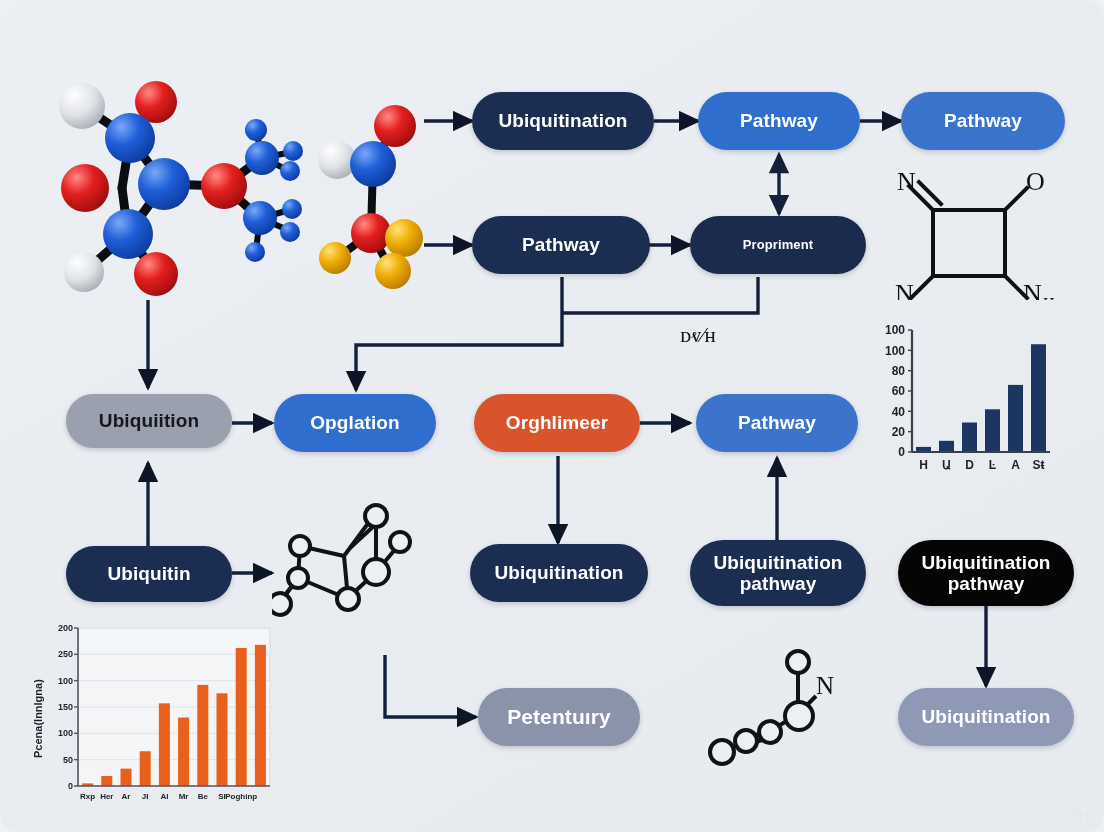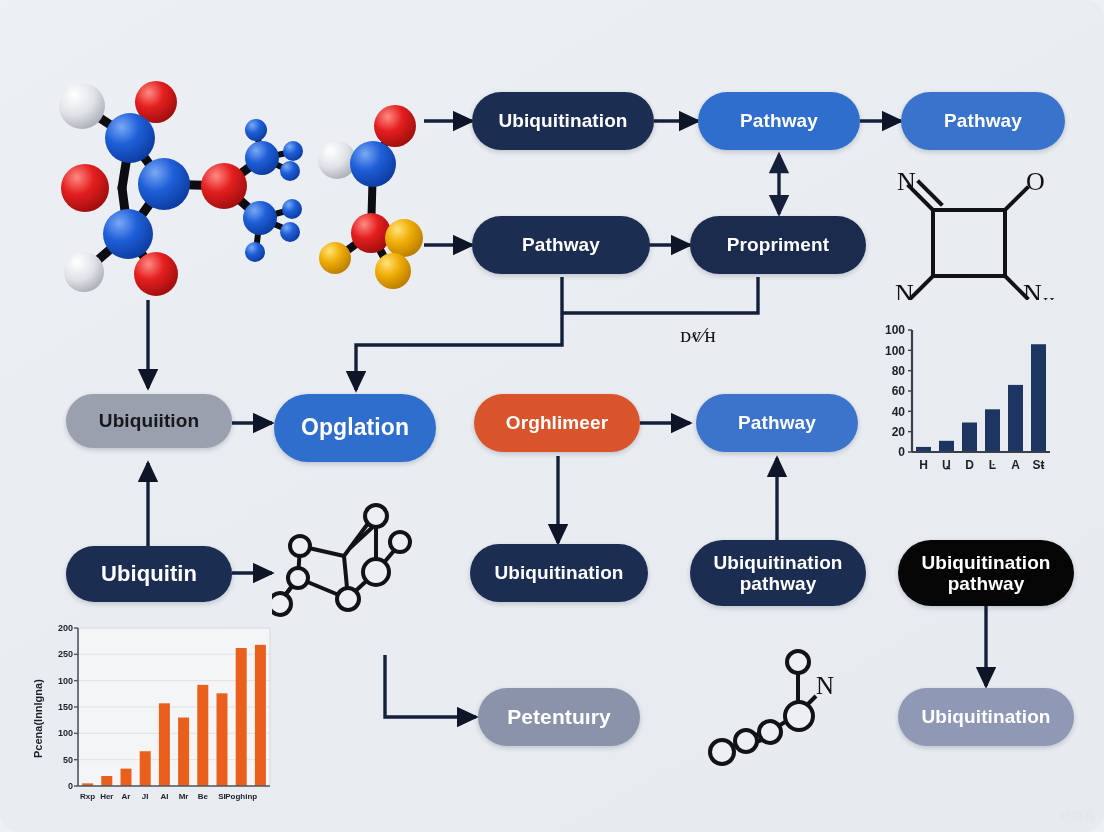--- a/index.html
+++ b/index.html
@@ -262,31 +262,31 @@
   </svg>
 
   <div class="node navy" style="left:472px;top:92px;width:182px;height:58px;font-size:19px;">Ubiquitination</div>
 
   <div class="node blue" style="left:698px;top:92px;width:162px;height:58px;font-size:19px;">Pathway</div>
 
   <div class="node blue2" style="left:901px;top:92px;width:164px;height:58px;font-size:19px;">Pathway</div>
 
   <div class="node navy" style="left:472px;top:216px;width:178px;height:58px;font-size:19px;">Pathway</div>
 
-  <div class="node navy2" style="left:690px;top:216px;width:176px;height:58px;font-size:19px;">Propriment</div>
+  <div class="node navy2" style="left:690px;top:216px;width:176px;height:58px;font-size:13px;">Propriment</div>
 
   <div class="node grey" style="left:66px;top:394px;width:166px;height:54px;font-size:19px;">Ubiquiition</div>
 
-  <div class="node blue" style="left:274px;top:394px;width:162px;height:68px;font-size:23px;">Opglation</div>
+  <div class="node blue" style="left:274px;top:394px;width:162px;height:58px;font-size:19px;">Opglation</div>
 
   <div class="node orange" style="left:474px;top:394px;width:166px;height:58px;font-size:19px;">Orghlimeer</div>
 
   <div class="node blue3" style="left:696px;top:394px;width:162px;height:58px;font-size:19px;">Pathway</div>
 
-  <div class="node navy" style="left:66px;top:546px;width:166px;height:56px;font-size:22px;">Ubiquitin</div>
+  <div class="node navy" style="left:66px;top:546px;width:166px;height:56px;font-size:19px;">Ubiquitin</div>
 
   <div class="node navy" style="left:470px;top:544px;width:178px;height:58px;font-size:19px;">Ubiquitination</div>
 
   <div class="node navy" style="left:690px;top:540px;width:176px;height:66px;font-size:19px;">Ubiquitination pathway</div>
 
   <div class="node black" style="left:898px;top:540px;width:176px;height:66px;font-size:19px;">Ubiquitination pathway</div>
 
   <div class="node slate" style="left:478px;top:688px;width:162px;height:58px;font-size:21px;">Petentuıry</div>
 
   <div class="node slate3" style="left:898px;top:688px;width:176px;height:58px;font-size:19px;">Ubiquitination</div>

